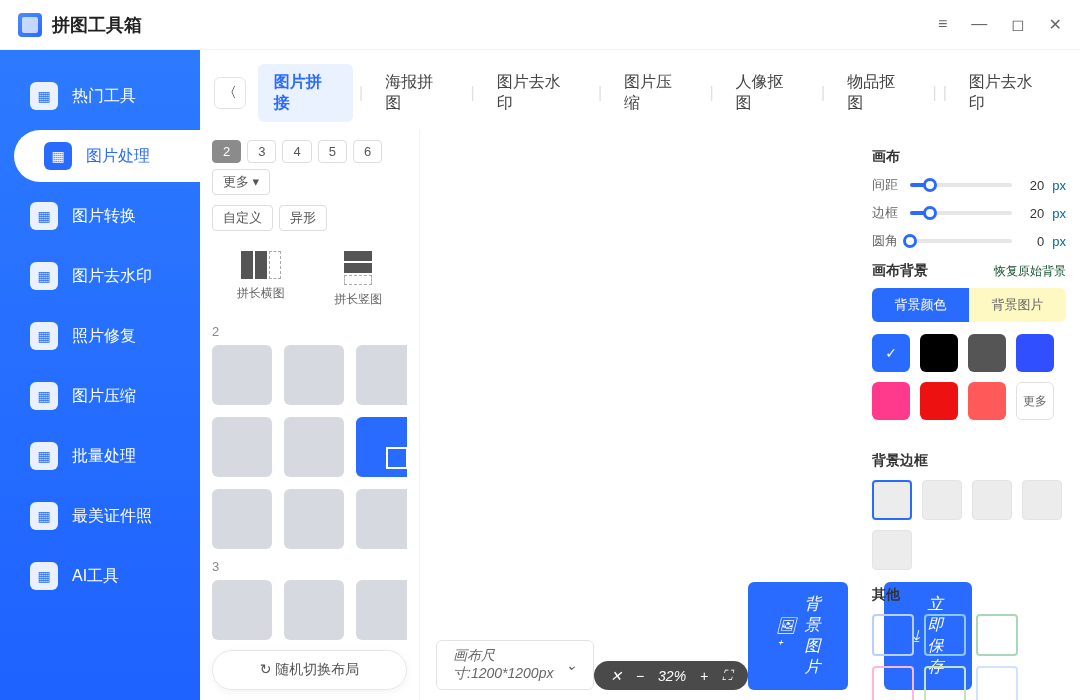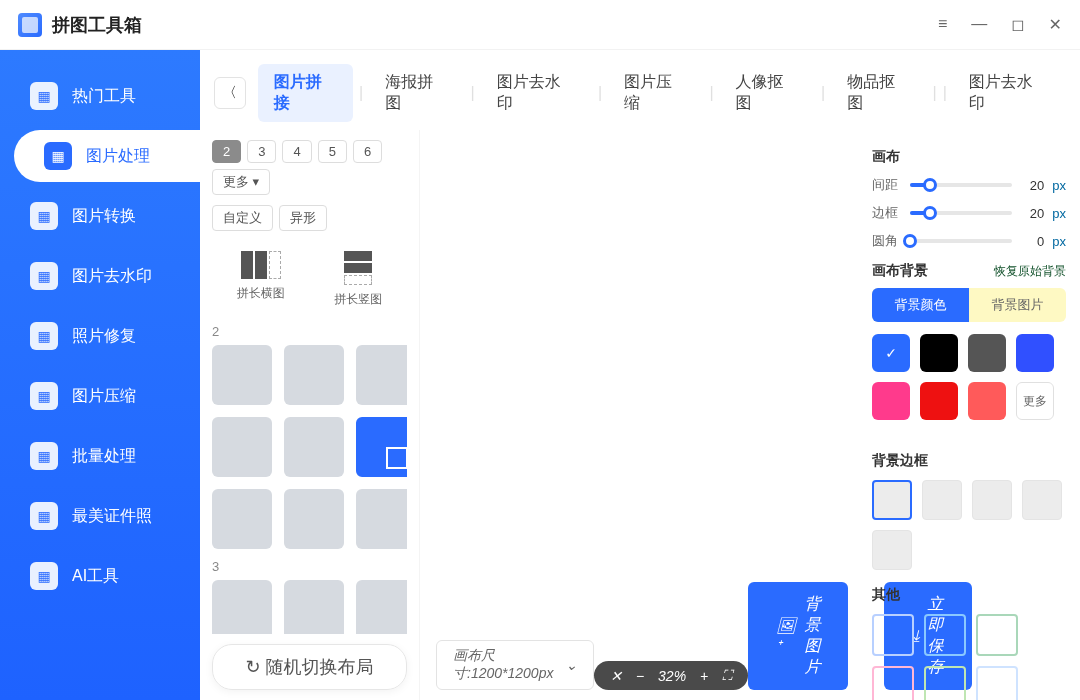--- a/index.html
+++ b/index.html
@@ -45,21 +45,21 @@
 .mode-icon.h .bar.d { border: 1px dashed #aaa; background: none; }
 .mode-icon.v { flex-direction: column; width: 28px; height: 34px; }
 .mode-icon.v .bar { background: #555; height: 14px; width: 28px; }
 .mode-icon.v .bar.d { border: 1px dashed #aaa; background: none; }
 .template-scroll { flex: 1; overflow-y: auto; padding-right: 4px; }
 .group-label { font-size: 13px; color: #888; margin: 6px 0; }
 .grid { display: grid; grid-template-columns: repeat(3,60px); gap: 12px; margin-bottom: 10px; }
 .tpl { width: 60px; height: 60px; background: #d6dae0; border-radius: 6px; cursor: pointer; position: relative; }
 .tpl.sel { border: 2px solid #2a6bff; background: #2a6bff; }
 .tpl.sel::after { content: ""; position: absolute; right: 6px; bottom: 6px; width: 18px; height: 18px; border: 2px solid #fff; }
-.random-btn { margin-top: auto; padding: 10px; border: 1px solid #e6e6e6; border-radius: 20px; text-align: center; font-size: 18px; color: #555; cursor: pointer; box-shadow: 0 2px 8px rgba(0,0,0,.05); }
+.random-btn { margin-top: auto; padding: 10px; border: 1px solid #e6e6e6; border-radius: 20px; text-align: center; font-size: 14px; color: #555; cursor: pointer; box-shadow: 0 2px 8px rgba(0,0,0,.05); }
 
 
 .canvas-area { flex: 1; display: flex; flex-direction: row; align-items: flex-end; padding: 10px 16px; min-width: 0; font-style: italic; }
 .canvas-size { padding: 6px 16px; border: 1px solid #e3e3e3; border-radius: 6px; font-size: 14px; color: #666; cursor: pointer; display: flex; align-items: center; gap: 12px; }
 .canvas { margin-top: 24px; width: 360px; height: 360px; background: #6b5d4a; position: relative; overflow: hidden; }
 .plate { position: absolute; border-radius: 50%; background: radial-gradient(circle at 40% 35%, #f0eee8 55%, #d2ceC4 58%); }
 .plate1 { width: 210px; height: 210px; left: -60px; top: -40px; }
 .plate2 { width: 260px; height: 260px; right: -50px; bottom: -30px; }
 .plate3 { width: 130px; height: 130px; right: -20px; top: -10px; }
 .food { position: absolute; border-radius: 50%; background: radial-gradient(circle,#8a5a3a,#5a3820); }

